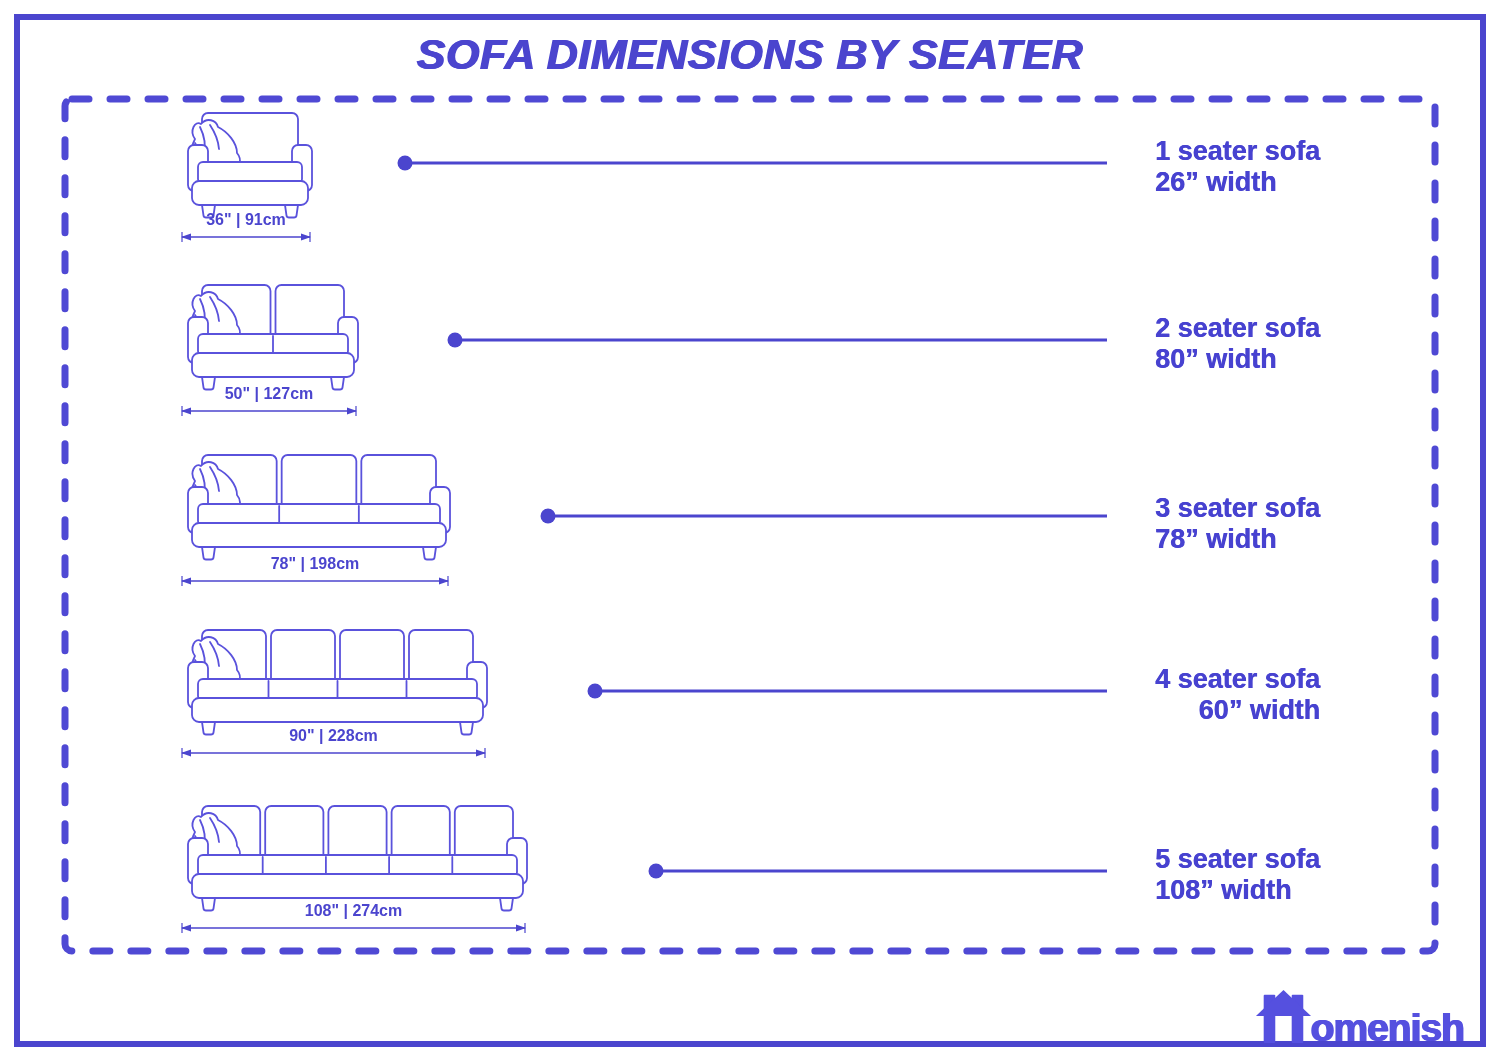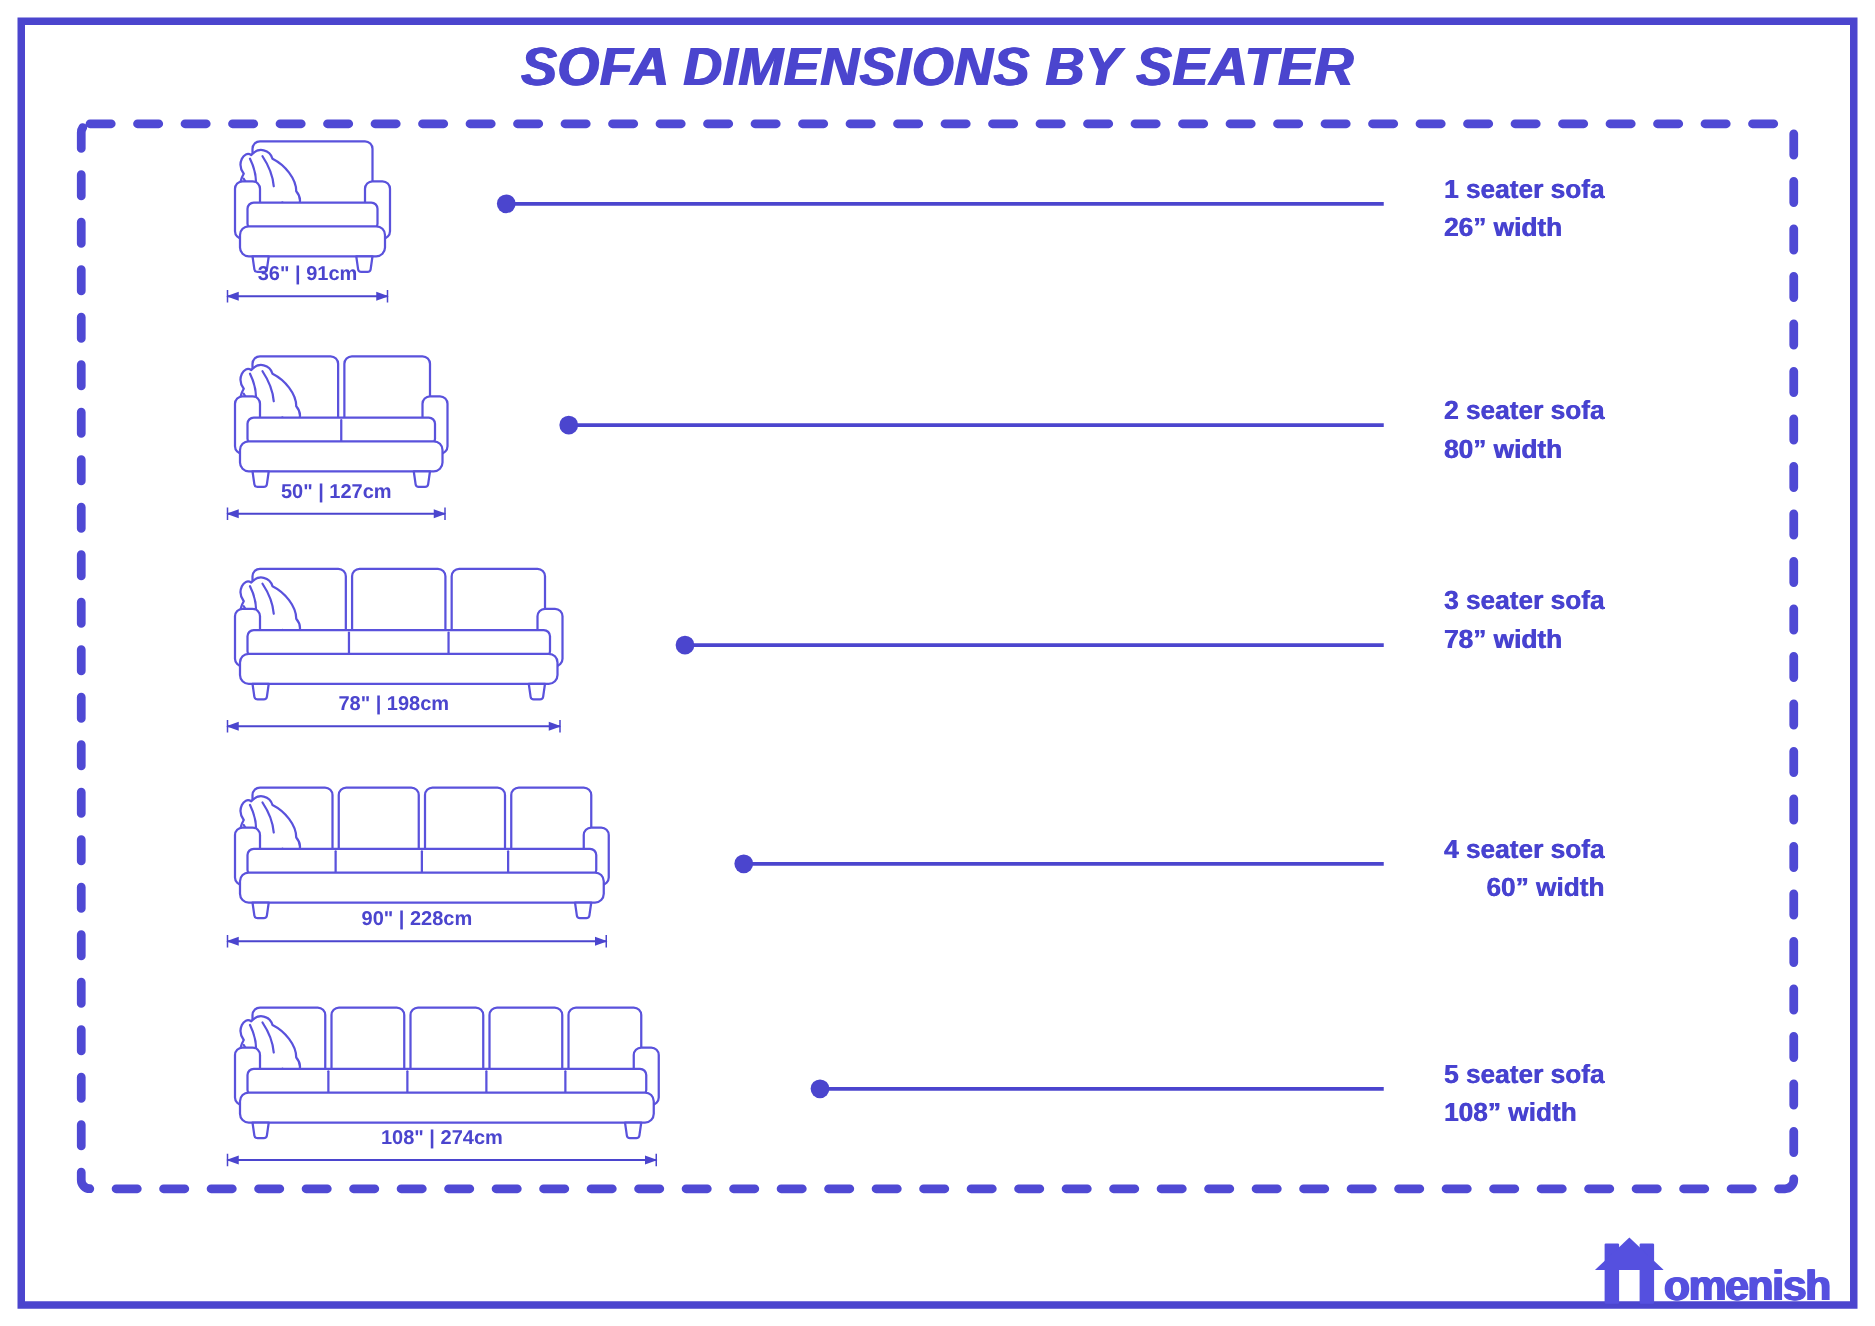--- a/index.html
+++ b/index.html
@@ -15,29 +15,29 @@
     font-style:italic;
   }
   .dash-svg{position:absolute;left:58px;top:92px;}
   .sofa-svg,.dim-arrow,.leader{position:absolute;}
   .dim-label{
     position:absolute;text-align:center;font-size:16px;font-weight:bold;
     color:#4b45ce;white-space:nowrap;
   }
   .side-label{
     position:absolute;left:1155px;transform:translateY(-50%);
-    color:#4742d0;font-size:21px;font-weight:bold;line-height:31px;
+    color:#4742d0;font-size:27px;font-weight:bold;line-height:31px;
     text-shadow:.5px 0 0 currentColor;white-space:nowrap;
   }
   .logo{
     position:absolute;right:36px;bottom:16px;display:flex;align-items:flex-end;
     color:#5550df;
   }
   .logo-text{
-    font-size:34px;font-weight:bold;letter-spacing:-1px;line-height:.88;
+    font-size:39px;font-weight:bold;letter-spacing:-1px;line-height:.88;
     text-shadow:.8px 0 0 currentColor,-.8px 0 0 currentColor;
   }
 </style>
 </head>
 <body>
 
 <div class="stage">
 
   <div class="outer-border"></div>
 
@@ -151,21 +151,21 @@
         <line x1="2" y1="7" x2="268" y2="7" stroke="#4b45ce" stroke-width="1.6"></line>
         <polygon points="1,7 11,3.4 11,10.6" fill="#4b45ce"></polygon>
         <polygon points="269,7 259,3.4 259,10.6" fill="#4b45ce"></polygon>
         <line x1="2" y1="2" x2="2" y2="12" stroke="#4b45ce" stroke-width="1.2"></line>
         <line x1="268" y1="2" x2="268" y2="12" stroke="#4b45ce" stroke-width="1.2"></line>
       </svg>
     <svg class="leader" width="569" height="18" viewBox="0 0 569 18" style="left: 539px; top: 507px;">
         <line x1="9" y1="9" x2="568" y2="9" stroke="#4b45ce" stroke-width="3"></line>
         <circle cx="9" cy="9" r="7.5" fill="#4b45ce"></circle>
       </svg>
-    <div class="side-label" style="top: 496px;">
+    <div class="side-label" style="top: 524px;">
       <div>3 seater sofa</div>
       <div>78” width</div>
     </div>
   </div>
 
   <div class="row">
     <svg class="sofa-svg" width="315" height="110" viewBox="0 0 315 110" style="left: 180px; top: 628px;">
         <g transform="translate(8,2)" fill="#fff" stroke="#5a52dc" stroke-width="1.8" stroke-linejoin="round" stroke-linecap="round">
           <rect x="14" y="0" width="64" height="58" rx="6"></rect>
           <rect x="83" y="0" width="64" height="58" rx="6"></rect>

